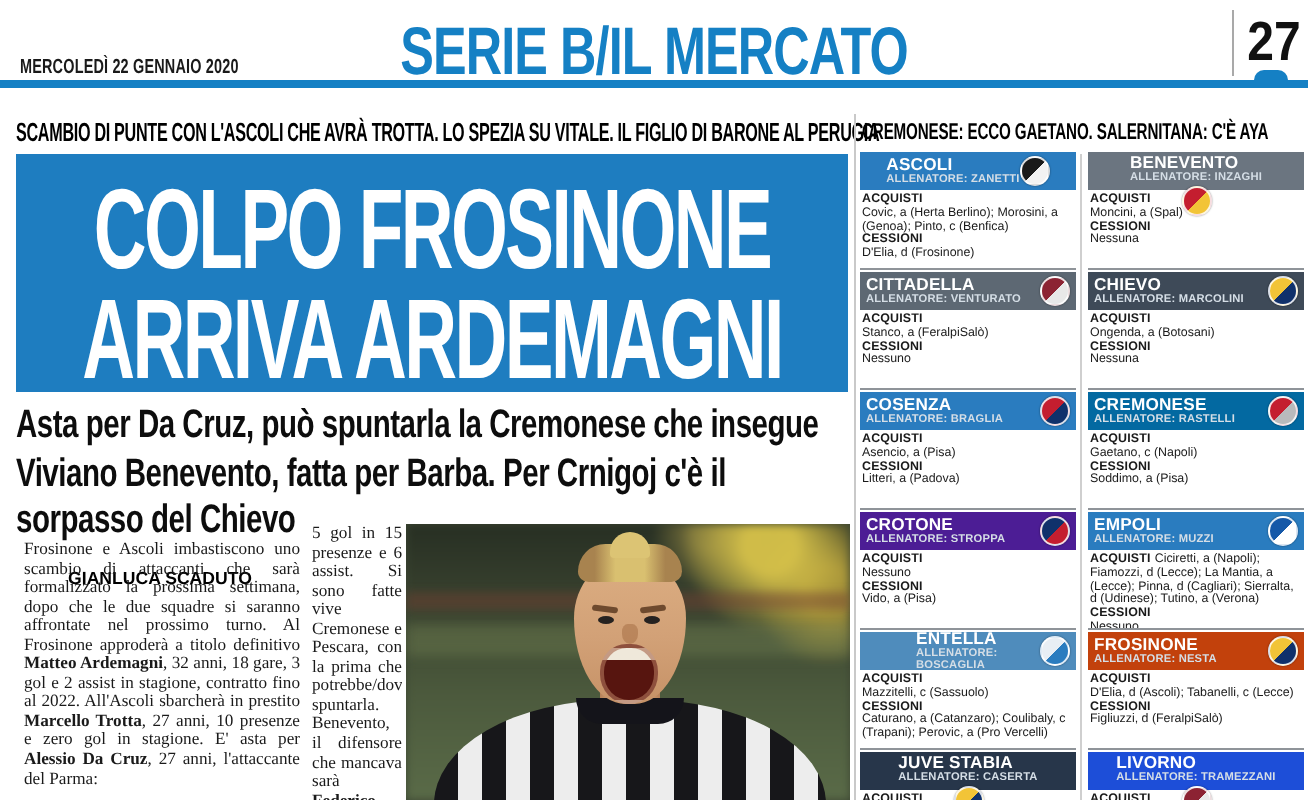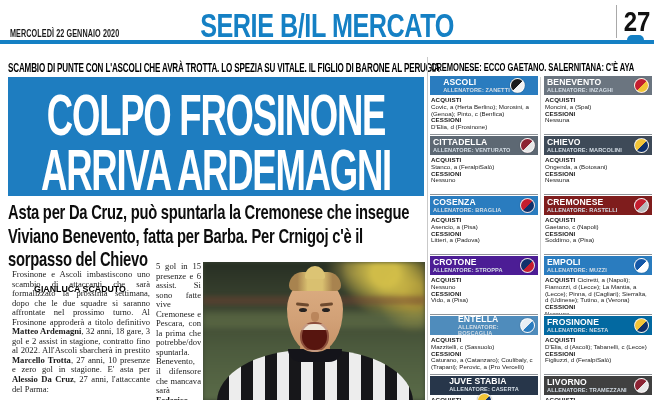--- a/index.html
+++ b/index.html
@@ -148,21 +148,21 @@
         </div>
         <div class="crest" style="background: linear-gradient(135deg, rgb(26, 26, 26) 50%, rgb(242, 242, 242) 50%);"></div>
       </div>
       <div class="tb-body">
         <span class="tb-label acq">ACQUISTI</span><span class="tb-entries">Covic, a (Herta Berlino); Morosini, a (Genoa); Pinto, c (Benfica)</span>
         <span class="tb-label">CESSIONI</span><span class="tb-entries">D'Elia, d (Frosinone)</span>
       </div>
     </div>
 
     <div class="tbox">
-      <div class="tb-head" style="background: rgb(107, 117, 128);">
+      <div class="tb-head" style="background: rgb(107, 117, 128); flex-direction: column;">
         <div>
           <div class="tb-name">BENEVENTO</div>
           <div class="tb-coach">ALLENATORE: INZAGHI</div>
         </div>
         <div class="crest" style="background: linear-gradient(135deg, rgb(196, 30, 47) 50%, rgb(242, 196, 55) 50%);"></div>
       </div>
       <div class="tb-body">
         <span class="tb-label acq">ACQUISTI</span><span class="tb-entries">Moncini, a (Spal)</span>
         <span class="tb-label">CESSIONI</span><span class="tb-entries">Nessuna</span>
       </div>
@@ -204,21 +204,21 @@
         </div>
         <div class="crest" style="background: linear-gradient(135deg, rgb(196, 30, 47) 50%, rgb(16, 49, 107) 50%);"></div>
       </div>
       <div class="tb-body">
         <span class="tb-label acq">ACQUISTI</span><span class="tb-entries">Asencio, a (Pisa)</span>
         <span class="tb-label">CESSIONI</span><span class="tb-entries">Litteri, a (Padova)</span>
       </div>
     </div>
 
     <div class="tbox">
-      <div class="tb-head" style="background: #7f1d1d;">
+      <div class="tb-head" style="background: #0369a1;">
         <div>
           <div class="tb-name">CREMONESE</div>
           <div class="tb-coach">ALLENATORE: RASTELLI</div>
         </div>
         <div class="crest" style="background: linear-gradient(135deg, rgb(196, 30, 47) 50%, rgb(185, 186, 188) 50%);"></div>
       </div>
       <div class="tb-body">
         <span class="tb-label acq">ACQUISTI</span><span class="tb-entries">Gaetano, c (Napoli)</span>
         <span class="tb-label">CESSIONI</span><span class="tb-entries">Soddimo, a (Pisa)</span>
       </div>
@@ -260,21 +260,21 @@
         </div>
         <div class="crest" style="background: linear-gradient(135deg, rgb(232, 238, 244) 50%, rgb(42, 124, 191) 50%);"></div>
       </div>
       <div class="tb-body">
         <span class="tb-label acq">ACQUISTI</span><span class="tb-entries">Mazzitelli, c (Sassuolo)</span>
         <span class="tb-label">CESSIONI</span><span class="tb-entries">Caturano, a (Catanzaro); Coulibaly, c (Trapani); Perovic, a (Pro Vercelli)</span>
       </div>
     </div>
 
     <div class="tbox">
-      <div class="tb-head" style="background: #0369a1; gap: 16px;">
+      <div class="tb-head" style="background: #c2410c; gap: 16px;">
         <div>
           <div class="tb-name">FROSINONE</div>
           <div class="tb-coach">ALLENATORE: NESTA</div>
         </div>
         <div class="crest" style="background: linear-gradient(135deg, rgb(242, 196, 55) 50%, rgb(16, 49, 107) 50%);"></div>
       </div>
       <div class="tb-body">
         <span class="tb-label acq">ACQUISTI</span><span class="tb-entries">D'Elia, d (Ascoli); Tabanelli, c (Lecce)</span>
         <span class="tb-label">CESSIONI</span><span class="tb-entries">Figliuzzi, d (FeralpiSalò)</span>
       </div>
@@ -288,21 +288,21 @@
         </div>
         <div class="crest" style="background: linear-gradient(135deg, rgb(242, 196, 55) 50%, rgb(16, 49, 107) 50%);"></div>
       </div>
       <div class="tb-body">
         <span class="tb-label acq">ACQUISTI</span><span class="tb-entries"></span>
         <span class="tb-entries"></span>
       </div>
     </div>
 
     <div class="tbox">
-      <div class="tb-head" style="background: #404040;">
+      <div class="tb-head" style="background: #1d4ed8; flex-direction: column;">
         <div>
           <div class="tb-name">LIVORNO</div>
           <div class="tb-coach">ALLENATORE: TRAMEZZANI</div>
         </div>
         <div class="crest" style="background: linear-gradient(135deg, rgb(140, 35, 51) 50%, rgb(232, 232, 232) 50%);"></div>
       </div>
       <div class="tb-body">
         <span class="tb-label acq">ACQUISTI</span><span class="tb-entries"></span>
         <span class="tb-entries"></span>
       </div>

